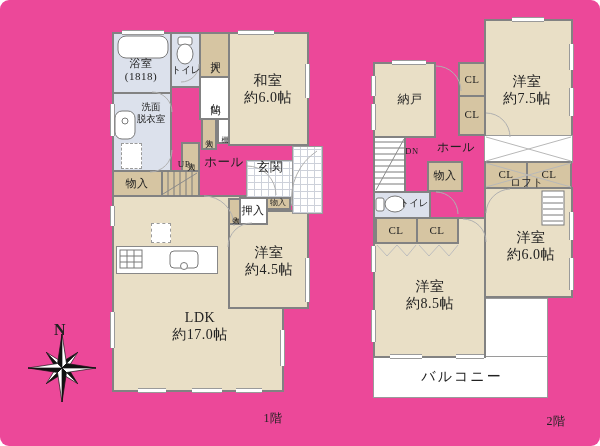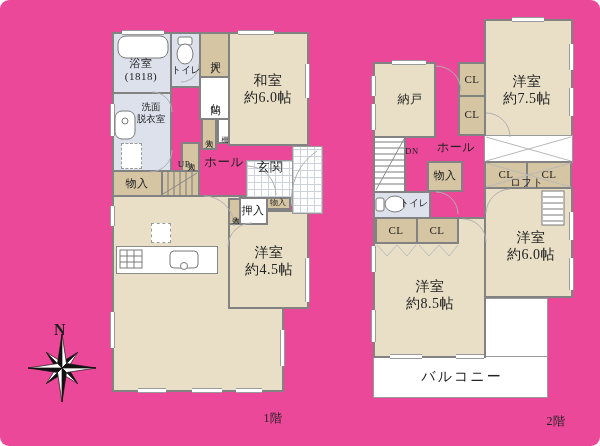--- a/index.html
+++ b/index.html
@@ -215,20 +215,22 @@
   <div class="lbl vert" style="left:191px;top:157px;font-size:7.5px;letter-spacing:0;">物入</div>
   <div class="lbl" style="left:184px;top:164px;font-size:9px;">UP</div>
   <div class="lbl" style="left:224px;top:163px;font-size:12.5px;">ホール</div>
   <div class="lbl" style="left:270px;top:168px;font-size:12.5px;">玄関</div>
   <div class="lbl" style="left:137px;top:184px;font-size:11px;">物入</div>
   <div class="lbl vert" style="left:235px;top:211px;font-size:7px;letter-spacing:0;">物入</div>
   <div class="lbl" style="left:253px;top:211px;font-size:11px;">押入</div>
   <div class="lbl" style="left:278px;top:203px;font-size:8px;letter-spacing:0;">物入</div>
   <div class="lbl" style="left:269px;top:261px;font-size:14px;">洋室
 約4.5帖</div>
+  <div class="lbl" style="left:200px;top:326px;font-size:14px;">LDK
+約17.0帖</div>
   <div class="lbl" style="left:273px;top:418px;font-size:12px;">1階</div>
 
   <div class="lbl" style="left:410px;top:99px;font-size:12px;">納戸</div>
   <div class="lbl" style="left:472px;top:80px;font-size:11px;">CL</div>
   <div class="lbl" style="left:472px;top:115px;font-size:11px;">CL</div>
   <div class="lbl" style="left:527px;top:90px;font-size:14px;">洋室
 約7.5帖</div>
   <div class="lbl" style="left:412px;top:151px;font-size:8.5px;">DN</div>
   <div class="lbl" style="left:456px;top:147px;font-size:12px;">ホール</div>
   <div class="lbl" style="left:527px;top:148px;font-size:10.5px;margin-top:35px;">ロフト</div>

